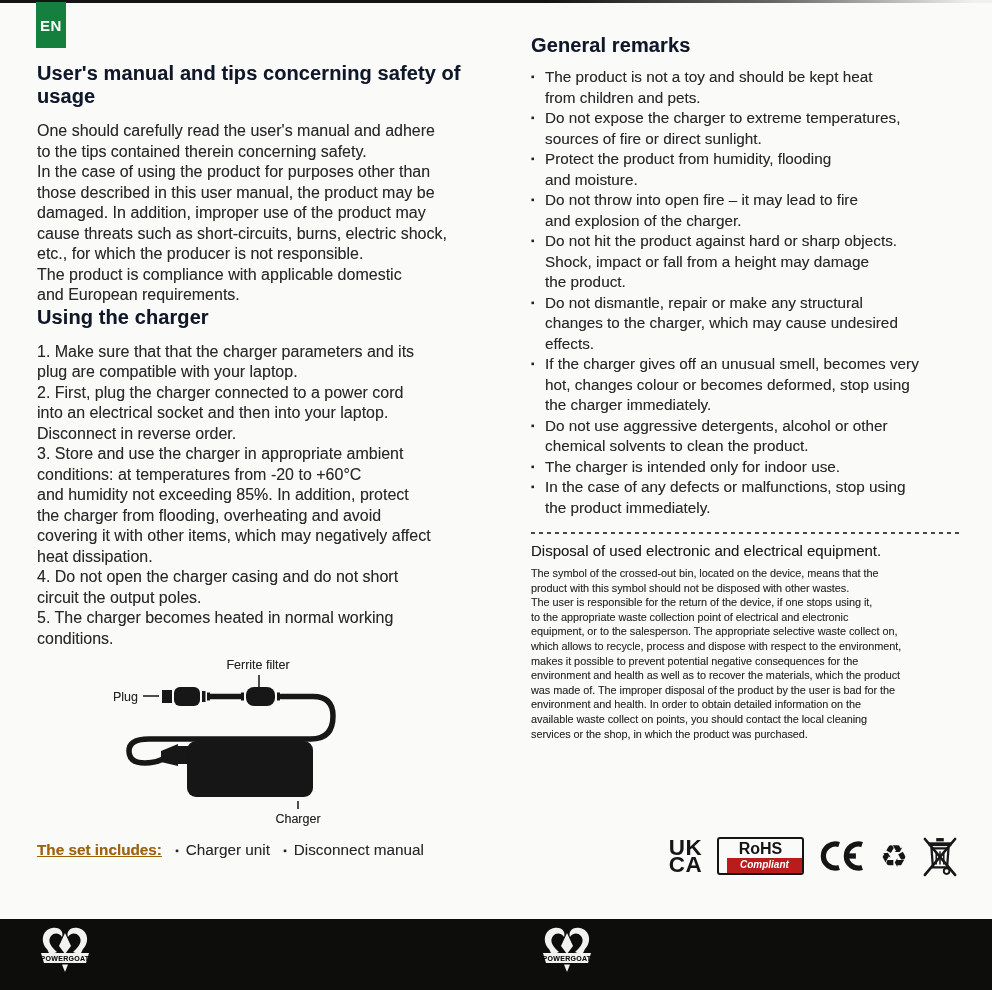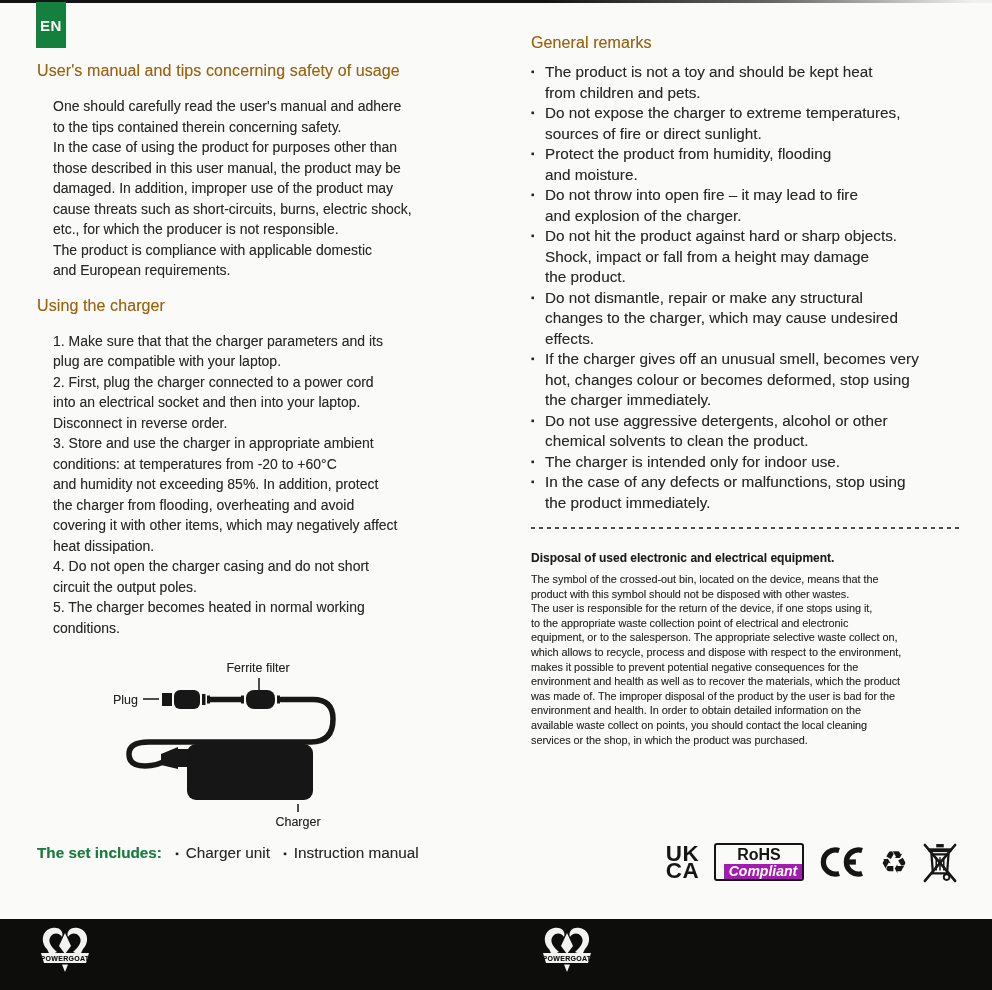--- a/index.html
+++ b/index.html
@@ -10,45 +10,45 @@
     color:#282828;
     text-shadow:0 0 .5px rgba(45,45,45,.35);
   }
   .top-line{position:absolute;top:0;left:0;width:100%;height:3px;
     background:linear-gradient(90deg,#141414 0%,#141414 55%,#666 78%,rgba(0,0,0,.04) 98%);}
   .en-badge{position:absolute;left:36px;top:2px;width:30px;height:46px;background:#15803d;
     color:#fff;font-weight:bold;font-size:15px;display:flex;align-items:center;justify-content:center;
     text-shadow:none;letter-spacing:.5px;}
   .col-left{position:absolute;left:37px;top:62px;width:436px;}
   .col-right{position:absolute;left:531px;top:34px;width:432px;}
-  h2.sec{font-size:16px;font-weight:normal;color:#a16207;margin:0 0 13px;letter-spacing:.1px;}
-  p.body{font-size:14px;line-height:20.5px;margin:16px;white-space:pre-line;}
+  h2.sec{font-size:20px;font-weight:bold;color:#0f172a;margin:0 0 13px;letter-spacing:.1px;}
+  p.body{font-size:16px;line-height:20.5px;margin:0;white-space:pre-line;}
   .mt16{margin-top:16px;}
   .mt18{margin-top:18px;}
   ul.remarks{list-style:none;margin:0;padding:0;}
   ul.remarks li{position:relative;padding-left:14px;font-size:15.3px;line-height:20.5px;white-space:pre-line;}
   ul.remarks li::before{content:"▪";position:absolute;left:0;top:0;font-size:10px;line-height:20.5px;color:#222;}
   .dashed-divider{margin-top:14px;height:2px;
     background:repeating-linear-gradient(90deg,#4a4a4a 0 4px,transparent 4px 8px);}
-  h3.disposal-h{font-size:12px;font-weight:bold;color:#1c1c1c;margin:22px 0 7px;}
+  h3.disposal-h{font-size:15px;font-weight:normal;color:#1c1c1c;margin:8px 0 7px;}
   p.small{font-size:10.9px;line-height:14.6px;margin:0;white-space:pre-line;letter-spacing:-0.05px;}
   .certs{display:flex;align-items:center;justify-content:flex-end;gap:15px;margin-top:92px;height:46px;padding-right:6px;}
   .ukca{font-weight:bold;font-size:22px;line-height:17px;color:#161616;letter-spacing:.5px;transform:scaleX(1.02);text-shadow:none;}
   .rohs{border:2.5px solid #141414;border-radius:3px;text-align:center;overflow:hidden;text-shadow:none;}
   .rohs-top{font-weight:bold;font-size:16px;color:#141414;padding:0 20px;line-height:19px;}
-  .rohs-bottom{background:#a21caf;color:#fff;font-size:14px;font-weight:bold;font-style:italic;padding:1px 5px 2px;line-height:12px;margin-left:8px;}
+  .rohs-bottom{background:#b91c1c;color:#fff;font-size:10px;font-weight:bold;font-style:italic;padding:1px 5px 2px;line-height:12px;margin-left:8px;}
   .recycle{font-family:"DejaVu Sans",sans-serif;font-size:31px;line-height:1;color:#161616;text-shadow:none;}
   .footer-bar{position:absolute;left:0;top:919px;width:992px;height:71px;background:#0d0d0b;}
   .goat{position:absolute;top:6px;}
   .goat-1{left:37px;}
   .goat-2{left:539px;}
   svg text{font-family:"Liberation Sans",sans-serif;}
   .diagram{margin-top:2px;display:block;}
   .set-line{margin-top:12px;font-size:15.3px;}
-  .set-label{font-weight:bold;color:#15803d;}
+  .set-label{font-weight:bold;color:#a16207;text-decoration:underline;}
   .set-item{margin-left:9px;}
   .set-item::before{content:"▪";font-size:10px;vertical-align:1px;margin-right:7px;color:#222;}
 </style>
 </head>
 <body>
 
 <div class="top-line"></div>
 
 <div class="en-badge">
   <span>EN</span>
@@ -109,21 +109,21 @@
 
     <rect x="150" y="90" width="126" height="56" rx="9" fill="#161616"></rect>
 
     <line x1="261" y1="150" x2="261" y2="158" stroke="#222" stroke-width="1.6"></line>
     <text x="261" y="172" font-size="12.5" fill="#222" text-anchor="middle">Charger</text>
   </svg>
 
   <div class="set-line">
     <span class="set-label">The set includes:</span>
     <span class="set-item">Charger unit</span>
-    <span class="set-item">Instruction manual</span>
+    <span class="set-item">Disconnect manual</span>
   </div>
 </div>
 
 <div class="col-right">
   <h2 class="sec" style="margin-bottom:10px">General remarks</h2>
   <ul class="remarks">
     <li>The product is not a toy and should be kept heat
 from children and pets.</li>
     <li>Do not expose the charger to extreme temperatures,
 sources of fire or direct sunlight.</li>

